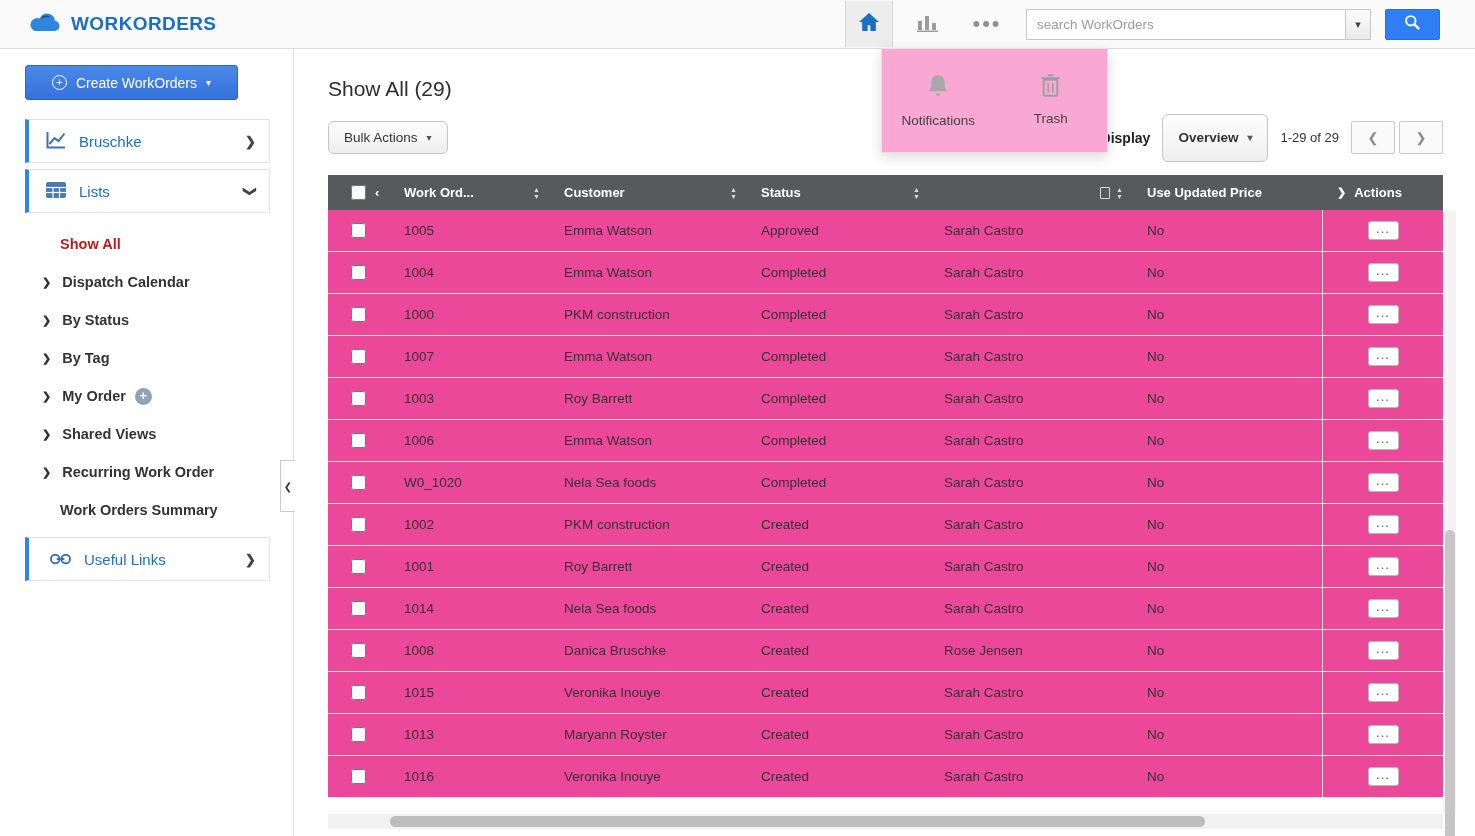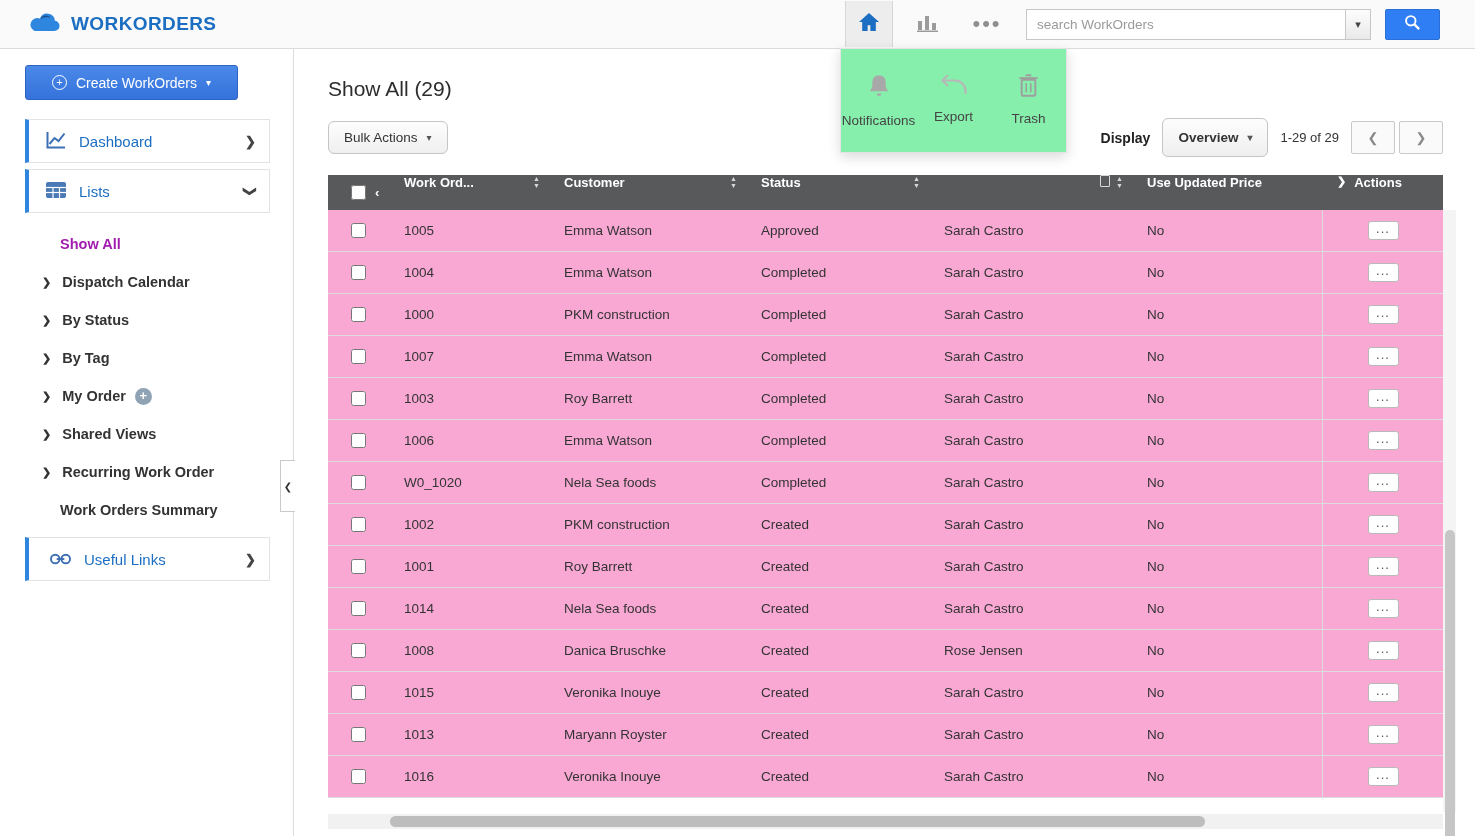--- a/index.html
+++ b/index.html
@@ -39,24 +39,24 @@
     font-size:11px; color:#444;
   }
   .search-btn {
     width:55px; height:31px; margin-left:14px; margin-right:35px;
     background:#2f7ef3; border:1px solid #2a6fd8; border-radius:2px;
     display:flex; align-items:center; justify-content:center; cursor:pointer;
   }
 
   
   .more-menu {
-    position:absolute; top:48px; left:840px; width:227px;
-    background:#86efac; border:1px solid #e3e3e3;
+    position:absolute; top:48px; left:881px; width:227px;
+    background:#f9a8d4; border:1px solid #e3e3e3;
     box-shadow:0 4px 12px rgba(0,0,0,.15);
-    display:grid; grid-template-columns:1fr 1fr 1fr;
+    display:grid; grid-template-columns:1fr 1fr;
     padding:10px 0 16px 0; z-index:50;
   }
   .menu-item {
     display:flex; flex-direction:column; align-items:center; gap:9px;
     padding:14px 0 8px 0; cursor:pointer;
   }
   .menu-item span.mlabel { font-size:13.5px; color:#444; }
 
   
   .sidebar {
@@ -84,21 +84,21 @@
   .nav-row.first { margin-top:19px; }
   .nav-row .row-chevron { margin-left:auto; margin-right:13px; color:#444; font-size:13px; font-weight:bold; }
   .chev-down { display:inline-block; transform:rotate(90deg); }
   .sub-list { margin-top:12px; }
   .sub-item {
     height:38px; display:flex; align-items:center;
     font-size:14.5px; font-weight:bold; color:#333; cursor:pointer; padding-left:42px;
   }
   .sub-item .sub-chevron { font-size:11px; margin-right:11px; color:#333; }
   .sub-item.no-chevron { padding-left:60px; }
-  .sub-item.active { color:#a21caf; }
+  .sub-item.active { color:#b91c1c; }
   .plus-badge {
     width:17px; height:17px; margin-left:9px; border-radius:50%;
     background:#8fa3b5; color:#fff; font-size:13px; line-height:16px;
     display:inline-flex; align-items:center; justify-content:center; cursor:pointer;
   }
   .useful-links { margin-top:8px;padding-left:21px; }
   .collapse-handle {
     position:absolute; right:-2px; top:412px; width:15px; height:52px;
     background:#fff; border:1px solid #c9c9c9; border-right:none;
     display:flex; align-items:center; justify-content:center;
@@ -114,57 +114,57 @@
   .controls-row { margin-top:19px; display:flex; align-items:center; height:33px; }
   .btn-light {
     height:33px; padding:0 15px; background:linear-gradient(#fdfdfd,#efefef);
     border:1px solid #c5c5c5; border-radius:6px; font-size:13.5px; color:#333;
     font-family:"Liberation Sans",sans-serif;
     display:inline-flex; align-items:center; gap:9px; cursor:pointer;
   }
   .btn-light .caret-down { color:#555; }
   .right-controls { margin-left:auto; display:flex; align-items:center; gap:12px; }
   .display-label { font-size:14px; font-weight:bold; color:#222; }
-  .overview-btn { height:39px; font-weight:bold; }
+  .overview-btn { height:48px; font-weight:bold; }
   .page-count { font-size:13px; color:#333; }
   .pager-btn {
     width:44px; height:33px; border:1px solid #c9c9c9; border-radius:2px;
     background:#fafafa; color:#8a8a8a; font-size:13px;
     display:inline-flex; align-items:center; justify-content:center; cursor:pointer;
   }
   .pager-group { display:flex; gap:4px; }
 
   
   .table-wrap { position:relative; margin-top:21px; width:1115px; }
   .thead {
     display:flex; height:35px; background:#58595b; color:#fff;
     font-size:13px; font-weight:bold; align-items:stretch;
   }
-  .th { display:flex; padding-left:12px; cursor:pointer; }
+  .th { display:flex; align-items:center; padding-left:12px; cursor:pointer; }
   .c-check   { width:64px;  padding-left:23px !important; display:flex; align-items:center; gap:9px; }
   .c-id      { width:160px; }
   .c-customer{ width:197px; }
   .c-status  { width:183px; }
   .c-assigned{ width:203px; }
   .c-price   { width:187px; }
   .c-actions { width:121px; }
   .sort-arrows {
     margin-left:auto; margin-right:12px; display:flex; flex-direction:column;
     font-size:7px; line-height:7px; color:#d8d8d8;
   }
   .hdr-collapse { color:#fff; font-size:13px; font-weight:bold; cursor:pointer; }
   .hdr-doc {
     margin-left:auto; width:10px; height:12px; border:1.5px solid #d8d8d8; border-radius:1px;
   }
   .hdr-doc + .sort-arrows { margin-left:6px; }
   .th-actions { gap:8px; padding-left:15px; }
   .th-actions .act-chevron { font-size:11px; }
 
   .tbody { background:#fff; }
-  .trow { display:flex; height:42px; border-bottom:1px solid #dcdcdc; background:#f9a8d4; }
+  .trow { display:flex; height:42px; border-bottom:1px solid #dcdcdc; background:#ec4899; }
   .td { display:flex; align-items:center; padding-left:12px; font-size:13.5px; color:#333; }
   .td.c-actions { justify-content:center; padding-left:0; border-left:1px solid #dcdcdc; }
   input[type="checkbox"] { width:15px; height:15px; cursor:pointer; }
   .dots-btn {
     width:31px; height:19px; border:1px solid #b9b9b9; border-radius:3px; background:#fff;
     color:#555; font-size:13px; line-height:10px; letter-spacing:1px; cursor:pointer;
     display:flex; align-items:center; justify-content:center; padding-bottom:4px;
   }
 
   
@@ -238,29 +238,20 @@
     <span>
       <svg width="26" height="27" viewBox="0 0 24 25">
         <path d="M12 2a6.2 6.2 0 0 0-6.2 6.2v4.6L3.6 17h16.8l-2.2-4.2V8.2A6.2 6.2 0 0 0 12 2z" fill="#a8a8a8"></path>
         <path d="M9.7 19a2.3 2.3 0 0 0 4.6 0z" fill="#a8a8a8"></path>
       </svg>
     </span>
     <span class="mlabel">Notifications</span>
   </div>
   <div class="menu-item">
     <span>
-      <svg width="28" height="23" viewBox="0 0 28 23">
-        <path d="M8 2 2.5 7.5 8 13" fill="none" stroke="#b7b7b7" stroke-width="2.2"></path>
-        <path d="M2.5 7.5 H15 a10.5 10.5 0 0 1 10.5 10.5 v3" fill="none" stroke="#b7b7b7" stroke-width="2.2"></path>
-      </svg>
-    </span>
-    <span class="mlabel">Export</span>
-  </div>
-  <div class="menu-item">
-    <span>
       <svg width="23" height="25" viewBox="0 0 20 22">
         <rect x="4" y="6" width="12" height="14" rx="1" fill="none" stroke="#9e9e9e" stroke-width="1.7"></rect>
         <line x1="2" y1="4.5" x2="18" y2="4.5" stroke="#9e9e9e" stroke-width="1.7"></line>
         <line x1="7.5" y1="2" x2="12.5" y2="2" stroke="#9e9e9e" stroke-width="1.7"></line>
         <line x1="8" y1="9" x2="8" y2="17" stroke="#9e9e9e" stroke-width="1.4"></line>
         <line x1="12" y1="9" x2="12" y2="17" stroke="#9e9e9e" stroke-width="1.4"></line>
       </svg>
     </span>
     <span class="mlabel">Trash</span>
   </div>
@@ -273,21 +264,21 @@
     <span class="caret-down">▾</span>
   </button>
 
   <div class="nav-row first">
     <span>
       <svg width="20" height="18" viewBox="0 0 20 18">
         <path d="M1.5 1v15.5H19" stroke="#3d6fb4" stroke-width="2" fill="none"></path>
         <path d="M3.5 13l5-6 4 3 6-7.5" stroke="#3d6fb4" stroke-width="2" fill="none"></path>
       </svg>
     </span>
-    <span>Dashboard</span>
+    <span>Bruschke</span>
     <span class="row-chevron">❯</span>
   </div>
 
   <div class="nav-row">
     <span>
       <svg width="20" height="16" viewBox="0 0 20 16">
         <rect width="20" height="16" rx="2" fill="#4a7ab5"></rect>
         <line x1="0" y1="5.5" x2="20" y2="5.5" stroke="#fff" stroke-width="1.2"></line>
         <line x1="0" y1="10.5" x2="20" y2="10.5" stroke="#fff" stroke-width="1.2"></line>
         <line x1="7" y1="5.5" x2="7" y2="16" stroke="#fff" stroke-width="1.2"></line>

